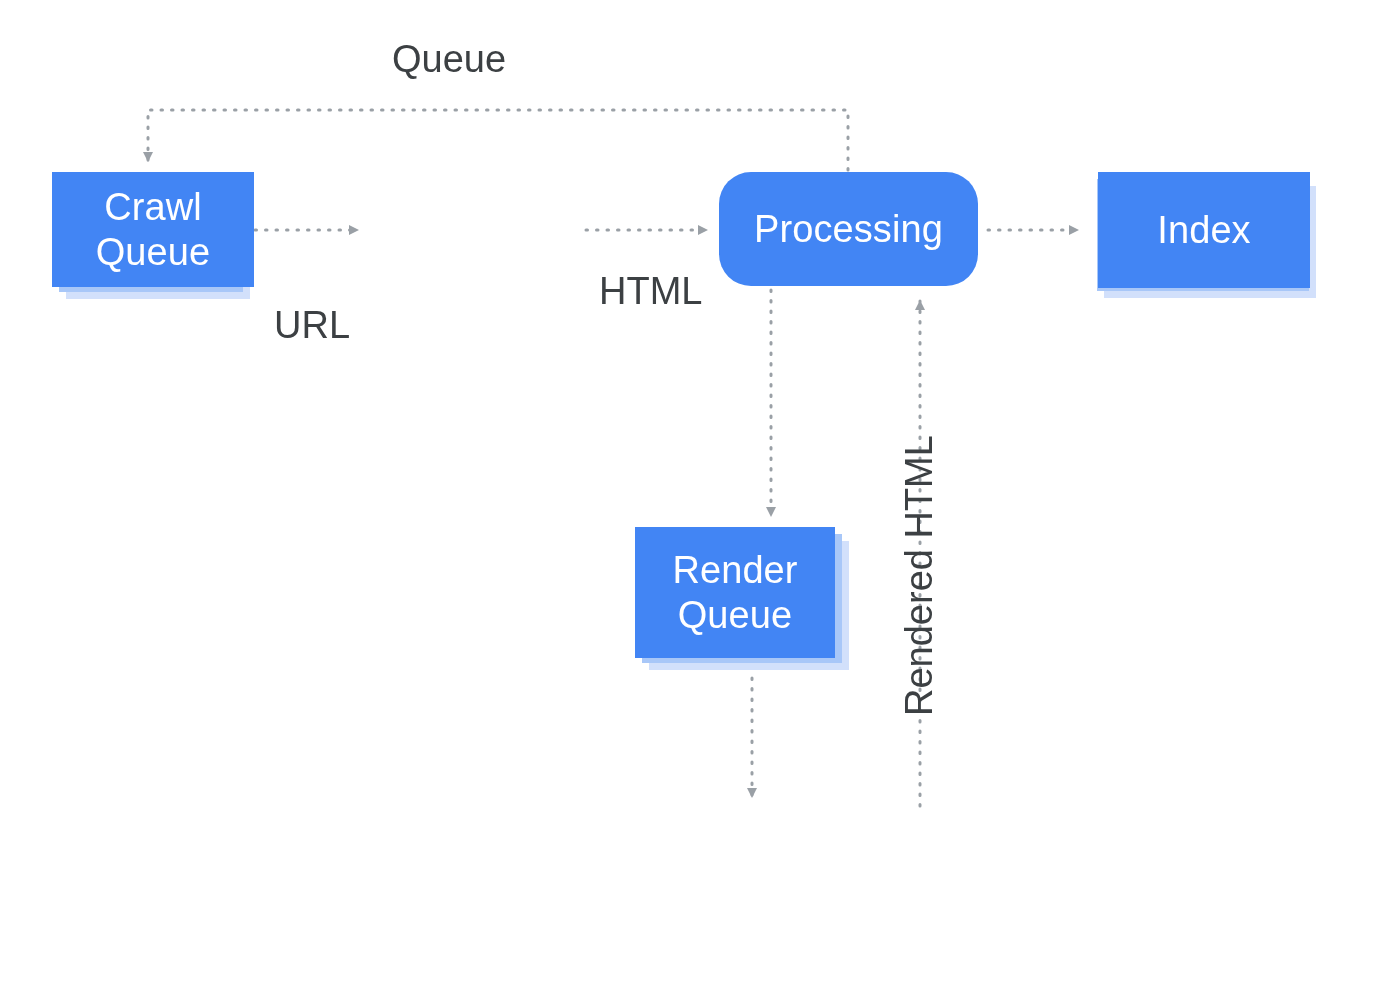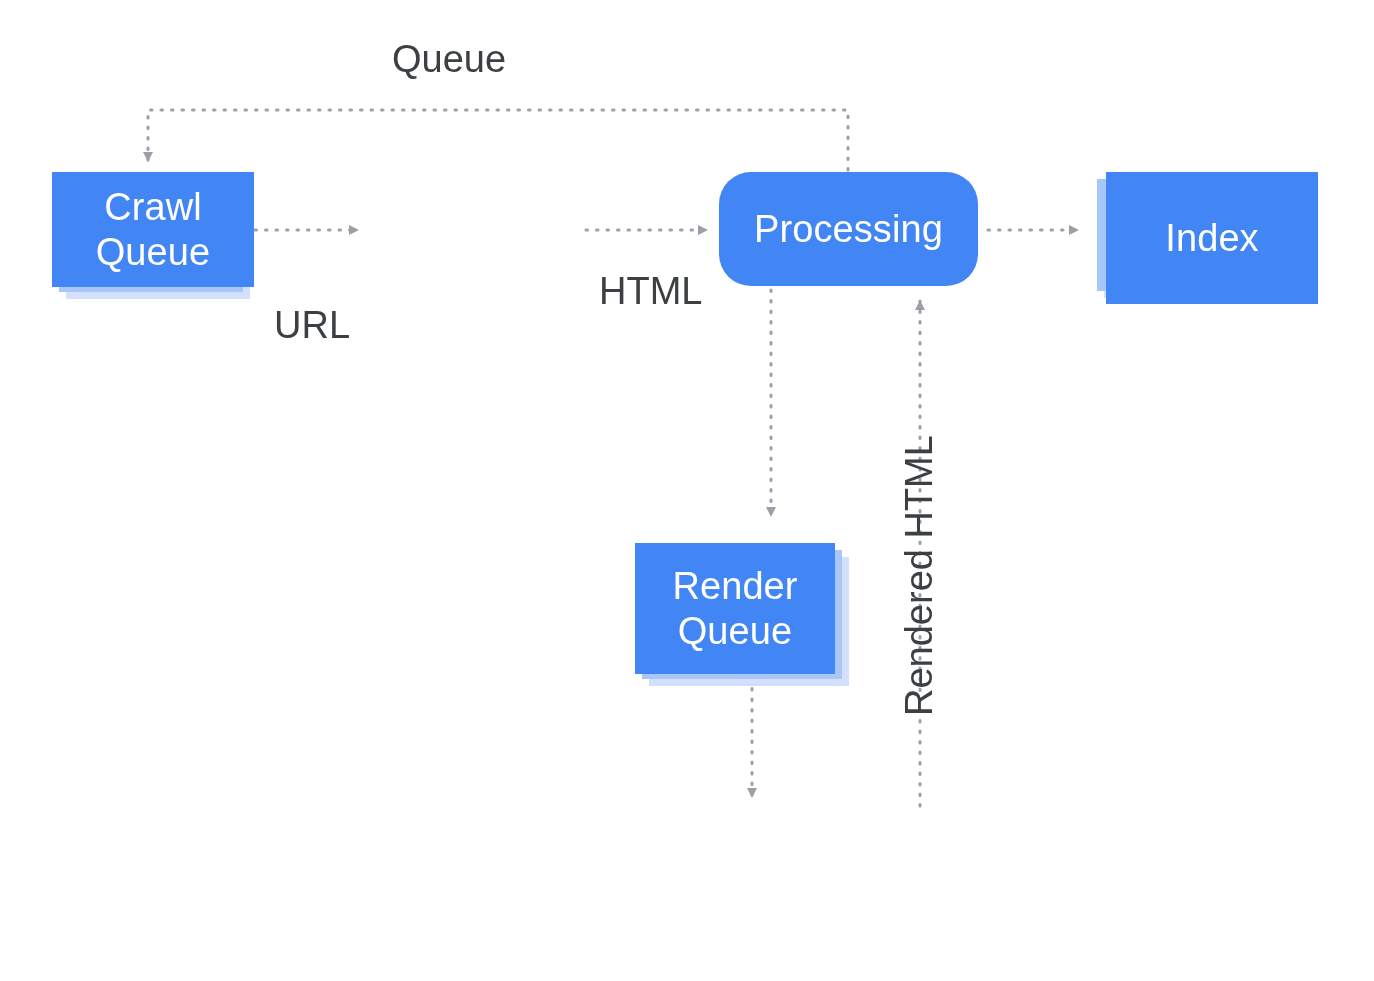--- a/index.html
+++ b/index.html
@@ -108,26 +108,26 @@
 
   <div class="node" style="left:719px; top:172px; width:259px; height:114px;">
     <div class="layer front" style="left:0px; top:0px; width:259px; height:114px;border-radius:32px;">
       <span class="label">Processing</span>
     </div>
   </div>
 
   <div class="node" style="left:1090px; top:172px; width:226px; height:128px;">
     <div class="layer back2" style="left:14px; top:14px; width:212px; height:112px;"></div>
     <div class="layer back1" style="left:7px; top:7px; width:212px; height:112px;"></div>
-    <div class="layer front" style="left:16px; top:0px; width:212px; height:132px;">
+    <div class="layer front" style="left:8px; top:0px; width:212px; height:116px;">
       <span class="label">Index</span>
     </div>
   </div>
 
-  <div class="node" style="left:635px; top:527px; width:257px; height:145px;margin-top:16px;">
+  <div class="node" style="left:635px; top:527px; width:257px; height:145px;">
     <div class="layer back2" style="left:14px; top:14px; width:200px; height:129px;"></div>
     <div class="layer back1" style="left:7px; top:7px; width:200px; height:129px;"></div>
     <div class="layer front" style="left:0px; top:0px; width:200px; height:131px;">
       <span class="label">Render
 Queue</span>
     </div>
   </div>
 
 
   <div class="edge-label" style="left:392px; top:40px;">Queue</div>

